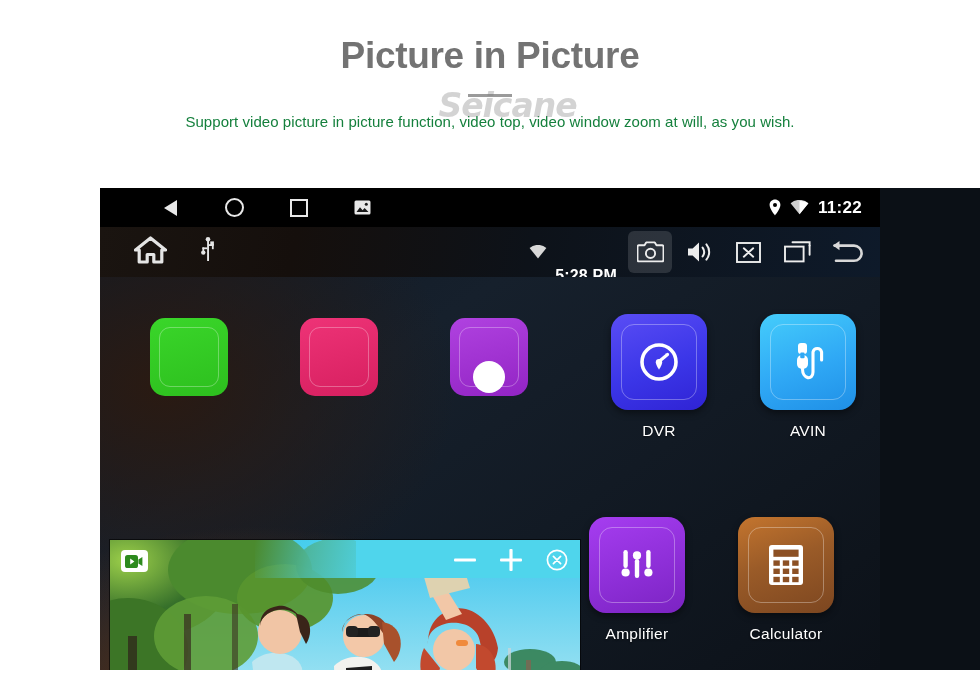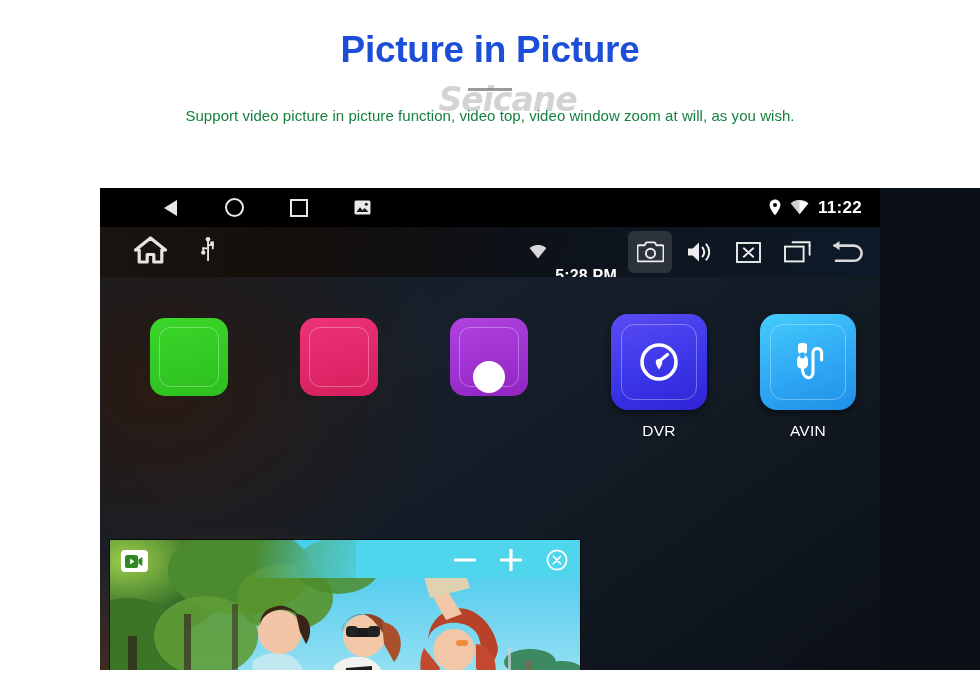--- a/index.html
+++ b/index.html
@@ -7,22 +7,22 @@
     width:980px;height:687px;
     background:#ffffff;
     font-family:"Liberation Sans", sans-serif;
     overflow:hidden;
     position:relative;
   }
 
   
   .hdr{width:980px;text-align:center;position:relative;}
   .hdr-title{
-    font-size:37px;font-weight:bold;color:#1d4ed8;
-    letter-spacing:-0.3px;margin:2px;padding-top:26px;line-height:44px;
+    font-size:37px;font-weight:bold;color:#737373;
+    letter-spacing:-0.3px;margin:8px;padding-top:26px;line-height:44px;
   }
   .hdr-rule{
     width:44px;height:3px;background:#9a9a9a;margin:16px auto 0 auto;
   }
   .hdr-sub{
     font-size:15px;color:#15803d;line-height:31px;font-weight:normal;
     margin:9px auto 0 auto;width:900px;letter-spacing:0.05px;
   }
   .wmk-top{
     position:absolute;left:0;right:0;top:78px;text-align:center;
@@ -275,21 +275,58 @@
             <rect x="12" y="5" width="9" height="11" rx="3" fill="#ffffff"></rect>
             <rect x="11" y="17" width="11" height="14" rx="5" fill="#ffffff"></rect>
             <rect x="14.2" y="14.6" width="4.4" height="5.6" rx="1.2" fill="#2fa8f5"></rect>
             <path d="M16.5 31 C16.5 41 27 43 27 34 L27 14 A4.4 4.4 0 0 1 35.6 14 L35.6 22" fill="none" stroke="#ffffff" stroke-width="3.1" stroke-linecap="round"></path>
           </svg>
         </div>
       </div>
       <div class="nm">AVIN</div>
     </div>
 
-
+    <div class="app" style="left:489px;top:240px;">
+      <div class="tile" style="background:linear-gradient(160deg,#a63df0 0%,#8e2fd8 55%,#7b23c2 100%);">
+        <div class="ring"></div>
+        <div class="gl">
+          <svg width="46" height="46" viewBox="0 0 46 46">
+            <rect x="9.4" y="8" width="4.4" height="18" rx="2.2" fill="#ffffff"></rect>
+            <circle cx="11.6" cy="30.5" r="4.1" fill="#ffffff"></circle>
+            <circle cx="23" cy="13.4" r="4.1" fill="#ffffff"></circle>
+            <rect x="20.8" y="17" width="4.4" height="19" rx="2.2" fill="#ffffff"></rect>
+            <rect x="32.2" y="8" width="4.4" height="18" rx="2.2" fill="#ffffff"></rect>
+            <circle cx="34.4" cy="30.5" r="4.1" fill="#ffffff"></circle>
+          </svg>
+        </div>
+      </div>
+      <div class="nm">Amplifier</div>
+    </div>
+
+    <div class="app" style="left:638px;top:240px;">
+      <div class="tile" style="background:linear-gradient(160deg,#c4752e 0%,#9a5b28 45%,#7c4620 100%);">
+        <div class="ring"></div>
+        <div class="gl">
+          <svg width="42" height="48" viewBox="0 0 42 48">
+            <rect x="4" y="4" width="34" height="40" rx="3" fill="#ffffff"></rect>
+            <rect x="8.4" y="8.6" width="25.2" height="7.2" fill="#8c5024"></rect>
+            <rect x="8.4" y="19.4" width="6.4" height="5.4" fill="#8c5024"></rect>
+            <rect x="17.8" y="19.4" width="6.4" height="5.4" fill="#8c5024"></rect>
+            <rect x="27.2" y="19.4" width="6.4" height="5.4" fill="#8c5024"></rect>
+            <rect x="8.4" y="27.6" width="6.4" height="5.4" fill="#8c5024"></rect>
+            <rect x="17.8" y="27.6" width="6.4" height="5.4" fill="#8c5024"></rect>
+            <rect x="27.2" y="27.6" width="6.4" height="5.4" fill="#8c5024"></rect>
+            <rect x="8.4" y="35.8" width="6.4" height="5.4" fill="#8c5024"></rect>
+            <rect x="17.8" y="35.8" width="6.4" height="5.4" fill="#8c5024"></rect>
+            <rect x="27.2" y="35.8" width="6.4" height="5.4" fill="#8c5024"></rect>
+          </svg>
+        </div>
+      </div>
+      <div class="nm">Calculator</div>
+    </div>
 
     <div class="pip">
 
       <svg class="scene" viewBox="0 0 470 277" preserveAspectRatio="none">
         <defs>
           <linearGradient id="sky" x1="0" y1="0" x2="0" y2="1">
             <stop offset="0%" stop-color="#3fc6ee"></stop>
               <stop offset="100%" stop-color="#9fe3f2"></stop>
           </linearGradient>
           <linearGradient id="sea" x1="0" y1="0" x2="0" y2="1">

